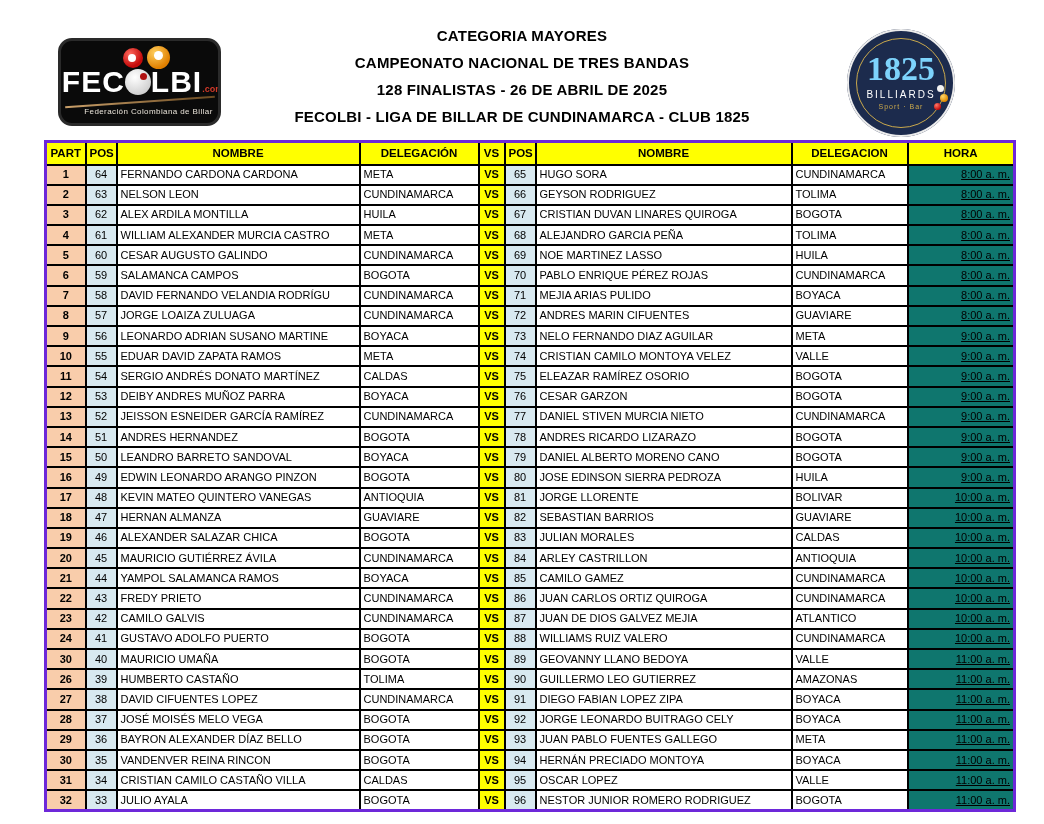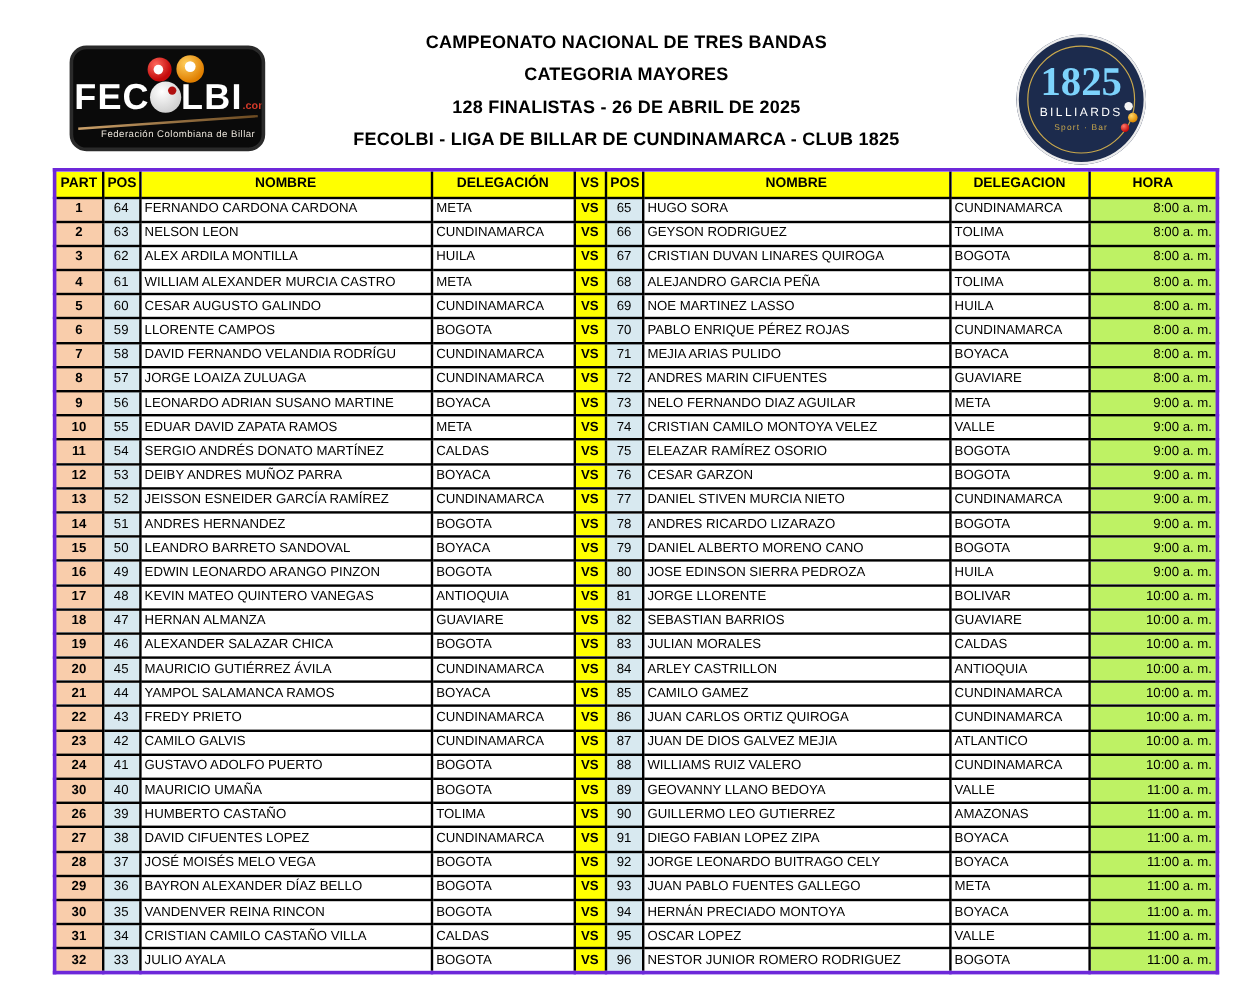--- a/index.html
+++ b/index.html
@@ -63,21 +63,21 @@
   .sched th, .sched td { border:2px solid #000; overflow:hidden; white-space:nowrap;
     font-size:11px; line-height:1; padding:0 3px; }
   .sched th { height:23px; background:#ffff00; font-weight:bold; font-size:11.5px;
     text-align:center; }
   .sched td { height:20.2px; }
   .c-part { background:#f9cdab; text-align:center; font-weight:bold; }
   .c-pos  { background:#d8e9f0; text-align:center; }
   .c-name { background:#ffffff; text-align:left; }
   .c-del  { background:#ffffff; text-align:left; }
   .c-vs   { background:#ffff00; text-align:center; font-weight:bold; }
-  .c-hora { background:#bef264; text-align:right; padding-right:4px; }
+  .c-hora { background:#0f766e; text-align:right; padding-right:4px;text-decoration:underline; }
 
   col.w-part {width:40px;} col.w-pos1 {width:31px;} col.w-name1 {width:243px;}
   col.w-del1 {width:119px;} col.w-vs {width:26px;} col.w-pos2 {width:31px;}
   col.w-name2 {width:256px;} col.w-del2 {width:116px;} col.w-hora {width:107px;}
 </style>
 </head>
 <body>
 
 <div class="page">
 
@@ -85,22 +85,22 @@
     <div class="fec-balls">
       <div class="ball ball-red"></div>
       <div class="ball ball-orange"></div>
     </div>
     <div class="fec-word"><span>FEC</span><span class="fec-o"></span><span>LBI</span><span class="fec-com">.com</span></div>
     <div class="fec-cue"></div>
     <div class="fec-sub">Federación Colombiana de Billar</div>
   </div>
 
   <div class="titles">
+    <div class="tline">CATEGORIA MAYORES</div>
     <div class="tline">CAMPEONATO NACIONAL DE TRES BANDAS</div>
-    <div class="tline">CATEGORIA MAYORES</div>
     <div class="tline">128 FINALISTAS - 26 DE ABRIL DE 2025</div>
     <div class="tline">FECOLBI - LIGA DE BILLAR DE CUNDINAMARCA - CLUB 1825</div>
   </div>
 
   <div class="club">
     <div class="club-ring"></div>
     <div class="club-year">1825</div>
     <div class="club-name">BILLIARDS</div>
     <div class="club-tag">Sport · Bar</div>
     <div class="club-ball cb-white"></div>
@@ -185,21 +185,21 @@
           <td class="c-del">CUNDINAMARCA</td>
           <td class="c-vs">VS</td>
           <td class="c-pos">69</td>
           <td class="c-name">NOE MARTINEZ LASSO</td>
           <td class="c-del">HUILA</td>
           <td class="c-hora">8:00 a. m.</td>
         </tr>
         <tr>
           <td class="c-part">6</td>
           <td class="c-pos">59</td>
-          <td class="c-name">LLORENTE  CAMPOS</td>
+          <td class="c-name">SALAMANCA  CAMPOS</td>
           <td class="c-del">BOGOTA</td>
           <td class="c-vs">VS</td>
           <td class="c-pos">70</td>
           <td class="c-name">PABLO ENRIQUE  PÉREZ ROJAS</td>
           <td class="c-del">CUNDINAMARCA</td>
           <td class="c-hora">8:00 a. m.</td>
         </tr>
         <tr>
           <td class="c-part">7</td>
           <td class="c-pos">58</td>

